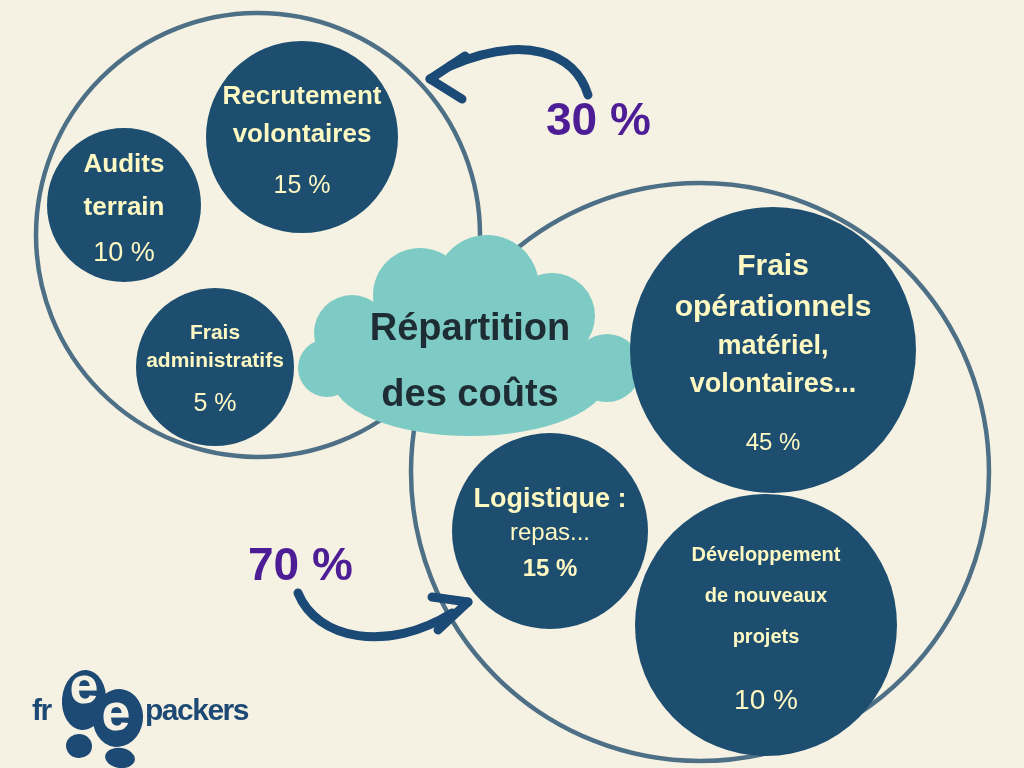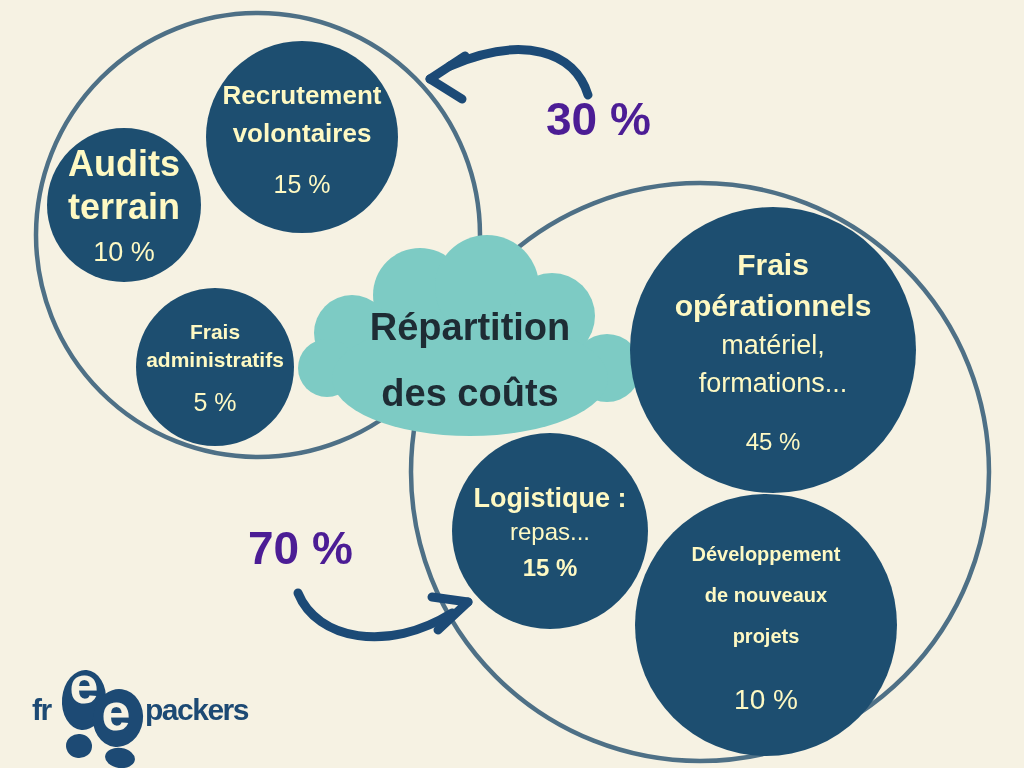--- a/index.html
+++ b/index.html
@@ -28,30 +28,30 @@
   .b-title .line{display:block;}
   .b-sub{font-weight:400;}
   .b-sub .line{display:block;}
   .b-value{font-weight:500;}
 
   .b-recrutement{left:206px;top:41px;width:192px;height:192px;}
   .b-recrutement .b-title{font-size:26px;line-height:38px;}
   .b-recrutement .b-value{font-size:25px;margin-top:18px;}
 
   .b-audits{left:47px;top:128px;width:154px;height:154px;}
-  .b-audits .b-title{font-size:36px;line-height:43px;}
+  .b-audits .b-title{font-size:26px;line-height:43px;}
   .b-audits .b-value{font-size:27px;margin-top:9px;}
 
   .b-frais-admin{left:136px;top:288px;width:158px;height:158px;}
   .b-frais-admin .b-title{font-size:21px;line-height:28px;}
   .b-frais-admin .b-value{font-size:25px;margin-top:14px;}
 
   .b-frais-op{left:630px;top:207px;width:286px;height:286px;}
   .b-frais-op .b-title{font-size:30px;line-height:41px;}
-  .b-frais-op .b-sub{font-size:27px;line-height:38px;}
+  .b-frais-op .b-sub{font-size:27px;line-height:38px;font-weight:bold;}
   .b-frais-op .b-value{font-size:24px;margin-top:26px;}
 
   .b-logistique{left:452px;top:433px;width:196px;height:196px;text-align:right;}
   .b-logistique .b-title{font-size:27px;line-height:36px;}
   .b-logistique .b-sub{font-size:24px;line-height:31px;}
   .b-logistique .b-value{font-size:24px;font-weight:600;margin-top:7px;}
 
   .b-developpement{left:635px;top:494px;width:262px;height:262px;}
   .b-developpement .b-title{font-size:20px;line-height:41px;}
   .b-developpement .b-value{font-size:28px;margin-top:27px;}
@@ -63,21 +63,21 @@
     color:#1e2c34;font-size:38px;font-weight:700;line-height:66px;
   }
   .cloud-text .line{display:block;}
 
   
   .share{
     position:absolute;z-index:2;
     color:#4c1d95;font-size:46px;font-weight:700;line-height:46px;
   }
   .share-30{left:546px;top:96px;}
-  .share-70{left:248px;top:525px;}
+  .share-70{left:248px;top:541px;}
 
   .logo{position:absolute;left:28px;top:654px;z-index:3;}
   .logo text{font-family:"Liberation Sans","DejaVu Sans",sans-serif;}
 </style>
 </head>
 <body>
 
 <div class="canvas">
 
   <svg class="bg-layer" width="1024" height="768" viewBox="0 0 1024 768">
@@ -132,21 +132,21 @@
     <div class="b-value">5 %</div>
   </div>
 
   <div class="bubble b-frais-op">
     <div class="b-title">
       <span class="line">Frais</span>
       <span class="line">opérationnels</span>
     </div>
     <div class="b-sub">
       <span class="line">matériel,</span>
-      <span class="line">formations...</span>
+      <span class="line">volontaires...</span>
     </div>
     <div class="b-value">45 %</div>
   </div>
 
   <div class="bubble b-logistique">
     <div class="b-title">
       <span class="line">Logistique :</span>
     </div>
     <div class="b-sub">
       <span class="line">repas...</span>

